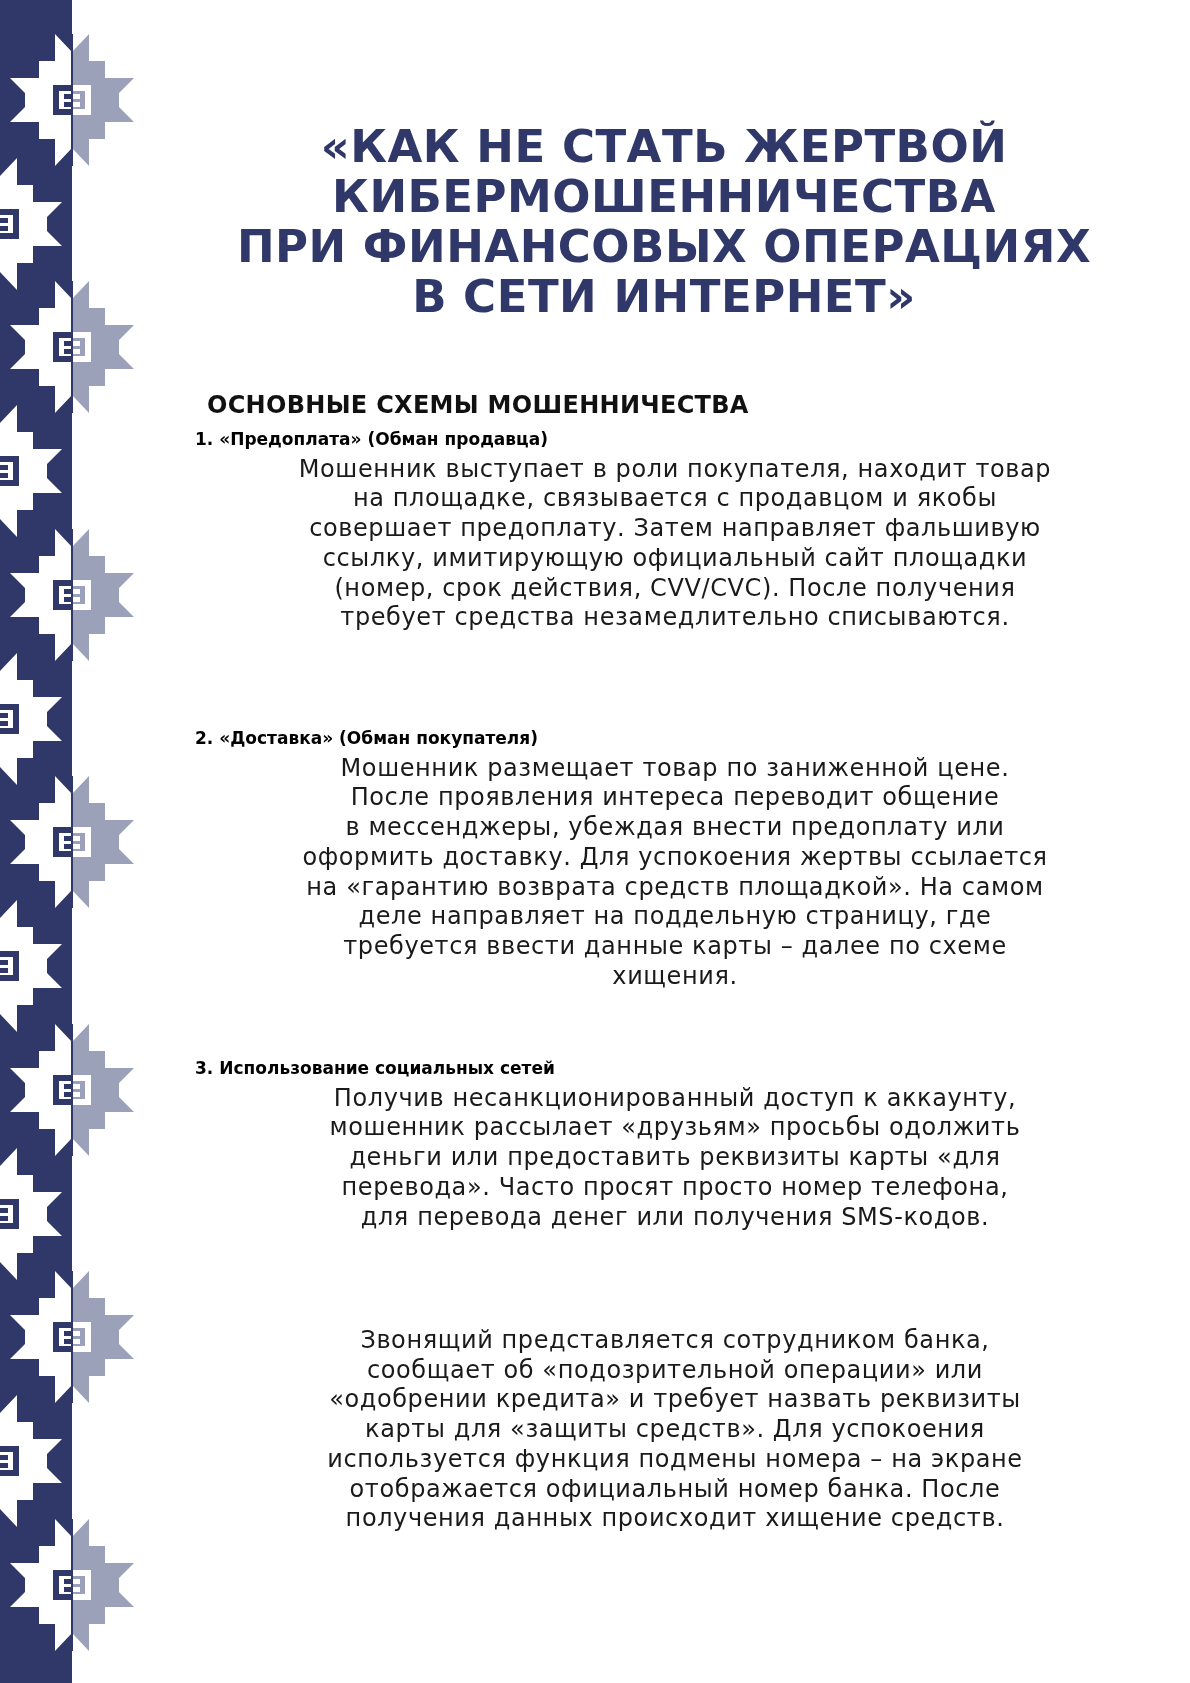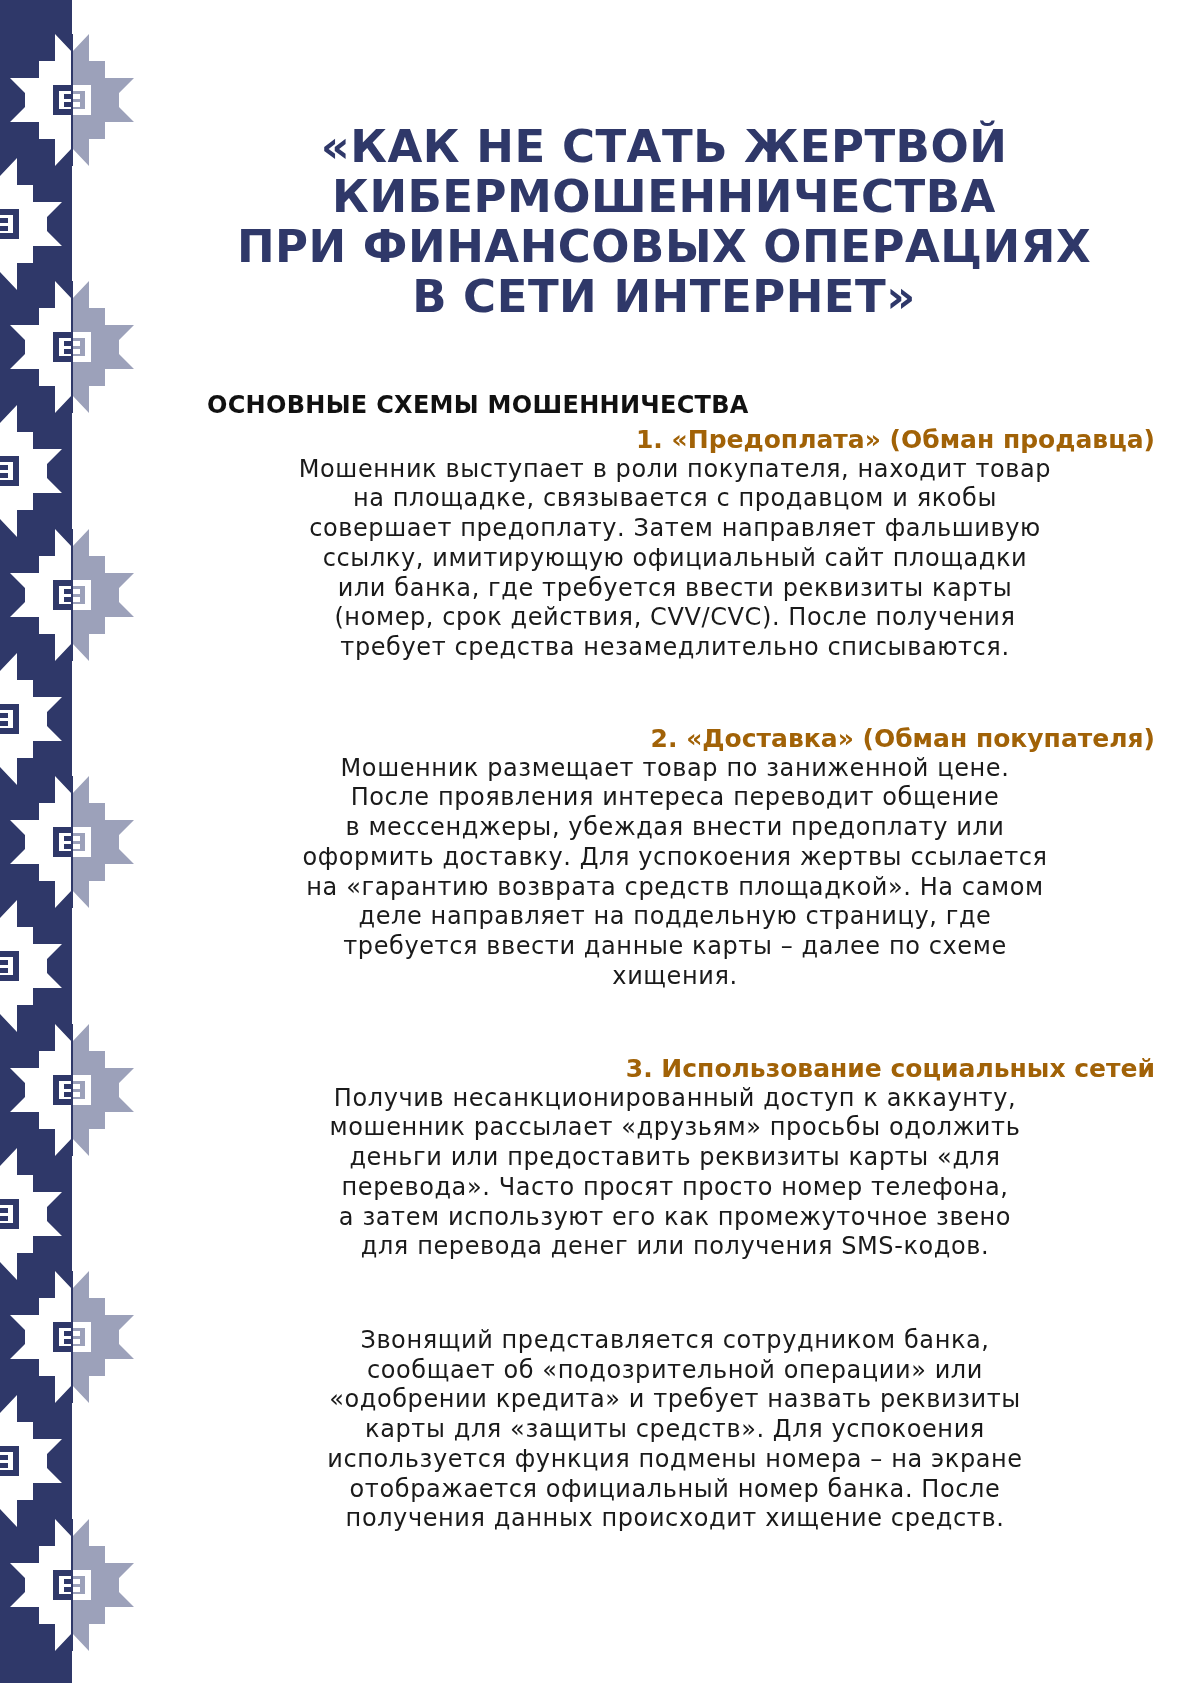--- a/index.html
+++ b/index.html
@@ -22,22 +22,22 @@
     padding-left: 33px;
   }
   .title span { display: block; white-space: nowrap; }
   .subhead {
     position: absolute; left: 195px; top: 378px; margin: 12px;
     font-weight: bold; font-size: 24px; line-height: 30px; color: #111111;
     letter-spacing: 0.3px; white-space: nowrap;
   }
   .section { position: absolute; left: 195px; width: 960px; }
   .section h3 {
-    margin: 0; font-weight: bold; font-size: 25px; line-height: 29.7px;
-    color: #a16207; white-space: nowrap; text-align: right;
+    margin: 0; font-weight: bold; font-size: 17px; line-height: 29.7px;
+    color: #000000; white-space: nowrap;
   }
   .section .line {
     display: block; font-size: 24px; line-height: 29.7px; color: #1a1a1a;
     white-space: nowrap; letter-spacing: 0.6px; text-align: center;
   }
 </style>
 </head>
 <body>
 
 <div class="strip"></div>
@@ -93,21 +93,20 @@
 </h1>
 
 <h2 class="subhead">ОСНОВНЫЕ СХЕМЫ МОШЕННИЧЕСТВА</h2>
 
 <div class="section" style="top:425px;">
   <h3>1. «Предоплата» (Обман продавца)</h3>
   <span class="line">Мошенник выступает в роли покупателя, находит товар</span>
   <span class="line">на площадке, связывается с продавцом и якобы</span>
   <span class="line">совершает предоплату. Затем направляет фальшивую</span>
   <span class="line">ссылку, имитирующую официальный сайт площадки</span>
-  <span class="line">или банка, где требуется ввести реквизиты карты</span>
   <span class="line">(номер, срок действия, CVV/CVC). После получения</span>
   <span class="line">требует средства незамедлительно списываются.</span>
 </div>
 
 <div class="section" style="top:724px;">
   <h3>2. «Доставка» (Обман покупателя)</h3>
   <span class="line">Мошенник размещает товар по заниженной цене.</span>
   <span class="line">После проявления интереса переводит общение</span>
   <span class="line">в мессенджеры, убеждая внести предоплату или</span>
   <span class="line">оформить доставку. Для успокоения жертвы ссылается</span>
@@ -116,21 +115,20 @@
   <span class="line">требуется ввести данные карты – далее по схеме</span>
   <span class="line">хищения.</span>
 </div>
 
 <div class="section" style="top:1054px;">
   <h3>3. Использование социальных сетей</h3>
   <span class="line">Получив несанкционированный доступ к аккаунту,</span>
   <span class="line">мошенник рассылает «друзьям» просьбы одолжить</span>
   <span class="line">деньги или предоставить реквизиты карты «для</span>
   <span class="line">перевода». Часто просят просто номер телефона,</span>
-  <span class="line">а затем используют его как промежуточное звено</span>
   <span class="line">для перевода денег или получения SMS-кодов.</span>
 </div>
 
 <div class="section" style="top:1326px;">
   <span class="line">Звонящий представляется сотрудником банка,</span>
   <span class="line">сообщает об «подозрительной операции» или</span>
   <span class="line">«одобрении кредита» и требует назвать реквизиты</span>
   <span class="line">карты для «защиты средств». Для успокоения</span>
   <span class="line">используется функция подмены номера – на экране</span>
   <span class="line">отображается официальный номер банка. После</span>

